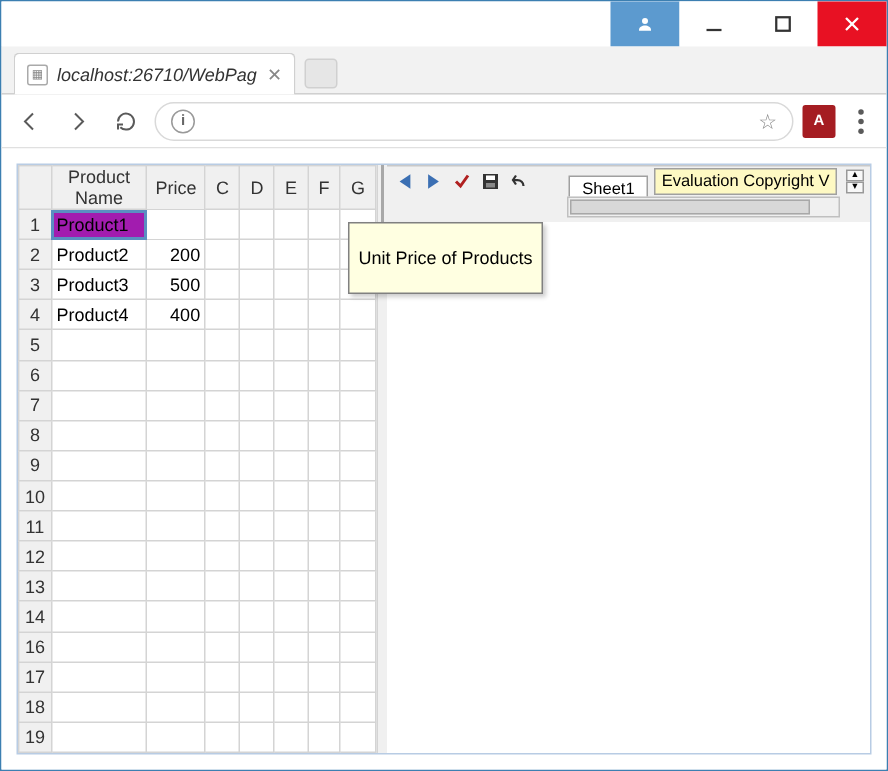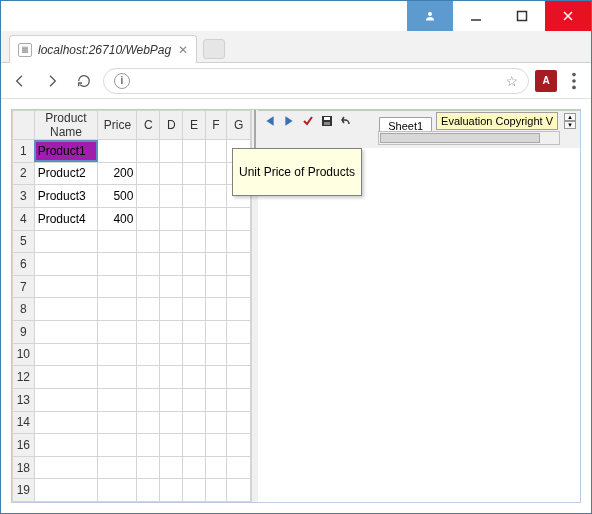--- a/index.html
+++ b/index.html
@@ -275,20 +275,30 @@
                 <th class="rowhdr">10</th>
                 <td class="cell"></td>
                 <td class="cell"></td>
                 <td class="cell"></td>
                 <td class="cell"></td>
                 <td class="cell"></td>
                 <td class="cell"></td>
                 <td class="cell"></td>
               </tr>
               <tr>
+                <th class="rowhdr">11</th>
+                <td class="cell"></td>
+                <td class="cell"></td>
+                <td class="cell"></td>
+                <td class="cell"></td>
+                <td class="cell"></td>
+                <td class="cell"></td>
+                <td class="cell"></td>
+              </tr>
+              <tr>
                 <th class="rowhdr">12</th>
                 <td class="cell"></td>
                 <td class="cell"></td>
                 <td class="cell"></td>
                 <td class="cell"></td>
                 <td class="cell"></td>
                 <td class="cell"></td>
                 <td class="cell"></td>
               </tr>
               <tr>
@@ -306,20 +316,30 @@
                 <td class="cell"></td>
                 <td class="cell"></td>
                 <td class="cell"></td>
                 <td class="cell"></td>
                 <td class="cell"></td>
                 <td class="cell"></td>
                 <td class="cell"></td>
               </tr>
               <tr>
                 <th class="rowhdr">16</th>
+                <td class="cell"></td>
+                <td class="cell"></td>
+                <td class="cell"></td>
+                <td class="cell"></td>
+                <td class="cell"></td>
+                <td class="cell"></td>
+                <td class="cell"></td>
+              </tr>
+              <tr>
+                <th class="rowhdr">17</th>
                 <td class="cell"></td>
                 <td class="cell"></td>
                 <td class="cell"></td>
                 <td class="cell"></td>
                 <td class="cell"></td>
                 <td class="cell"></td>
                 <td class="cell"></td>
               </tr>
               <tr>
                 <th class="rowhdr">18</th>

